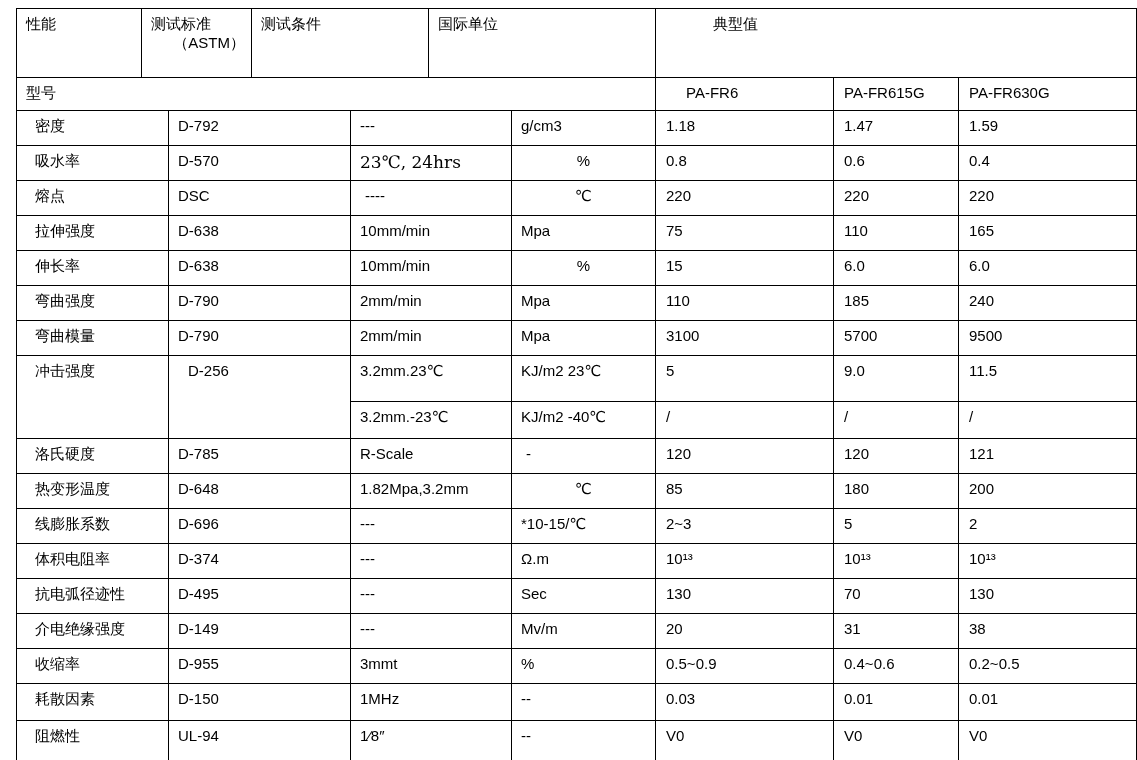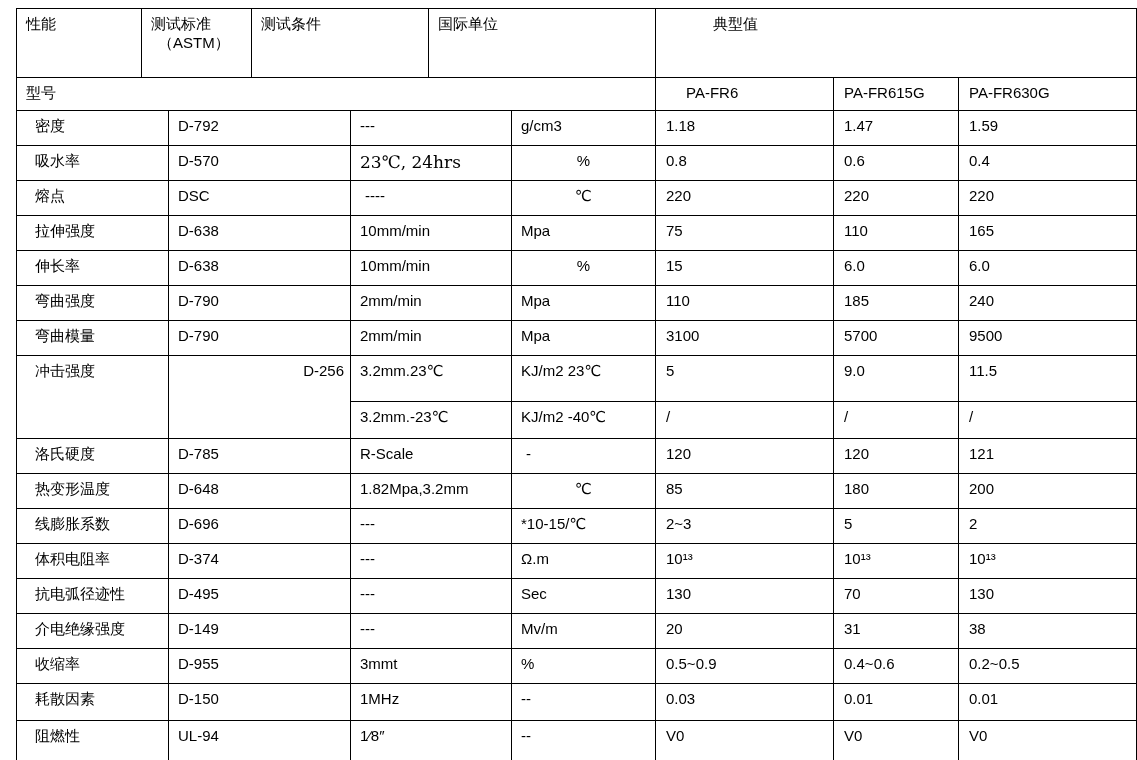--- a/index.html
+++ b/index.html
@@ -26,22 +26,22 @@
   tr.rb{height:37px;}
   tr.rd{height:37px;}
   tr.rf{height:53px;}
   .c-prop{padding-left:18px;}
   .c-val{padding-left:10px;}
   .ctr{text-align:center;padding-left:2px;padding-right:2px;}
   .serif{font-family:"DejaVu Serif","Liberation Serif",serif;font-size:17px;}
   .typ{padding-left:57px;}
   .model-lbl{margin-left:44px;}
   .ind-fr6{padding-left:30px;}
-  .ind-std{padding-left:19px;text-align:right;}
-  .astm{padding-left:7px;}
+  .ind-std{padding-left:19px;}
+  .astm{padding-left:7px;text-align:right;}
 </style>
 </head>
 <body>
 
 <div class="sheet">
 <table>
   <colgroup>
     <col style="width:125px">
         <col style="width:27px">
         <col style="width:83px">

